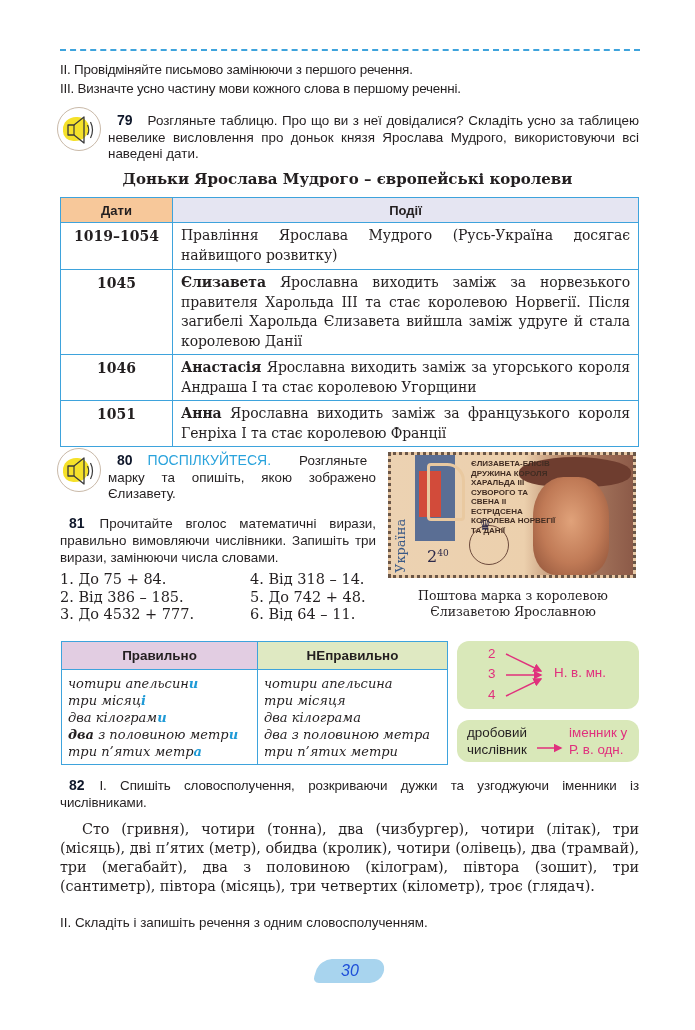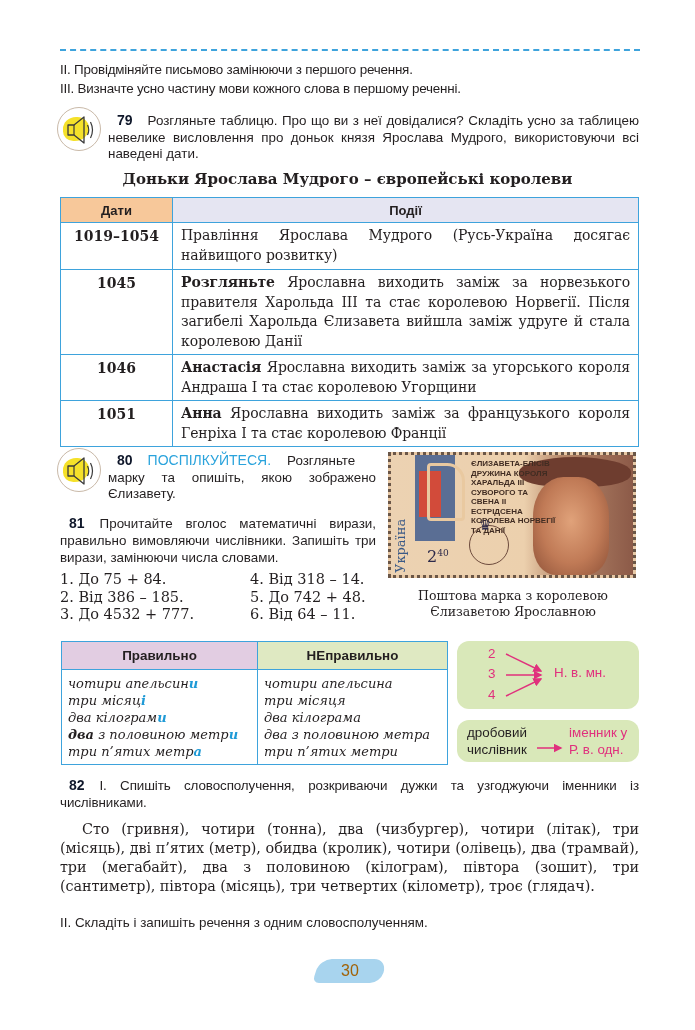--- a/index.html
+++ b/index.html
@@ -26,21 +26,21 @@
   table.events { position: absolute; left: 60px; top: 197px; width: 579px; border-collapse: collapse; }
   table.events td, table.events th { border: 1.5px solid #3ea3dc; vertical-align: top; }
   table.events th { height: 25px; font-weight: bold; font-size: 13px; text-align: center; vertical-align: middle; }
   table.events th.c1 { background: #f7c89a; width: 112px; }
   table.events th.c2 { background: #e5e5f2; }
   table.events td.date { font-family: "DejaVu Serif", serif; font-weight: bold; font-size: 14px; text-align: center; padding-top: 5px; }
   table.events td.ev { font-family: "DejaVu Serif", serif; font-size: 14px; line-height: 19.5px; padding: 3px 8px 3px 8px; text-align: justify; letter-spacing: -0.1px; }
   table.events td.ev b { font-weight: bold; }
 
   .ex80 { position: absolute; left: 108px; top: 452px; width: 268px; font-size: 13.4px; line-height: 16.5px; text-align: justify; }
-  .ex80 .hl { color: #2aa3dc; font-size: 14px; margin-right: 16px; }
+  .ex80 .hl { color: #2aa3dc; font-size: 14px; margin-right: 28px; }
 
   .ex81 { position: absolute; left: 60px; top: 515px; width: 316px; font-size: 13.4px; line-height: 17px; text-align: justify; }
 
   .exprs { position: absolute; left: 60px; top: 571px; width: 320px; font-family: "DejaVu Serif", serif; font-size: 14.5px; line-height: 17.5px; }
   .exprs .col { position: absolute; top: 0; }
   .exprs .col div { white-space: nowrap; }
 
   .stamp { position: absolute; left: 388px; top: 452px; width: 248px; height: 126px; background: #e8c9a6; border: 3px dotted #6a5647; overflow: hidden; }
   .stamp .bg { position: absolute; inset: 0; background: linear-gradient(90deg, #ecd2b2 0%, #ecd0ad 55%, #b88a6c 70%, #8c5a48 100%); }
   .stamp .navy { position: absolute; left: 24px; top: 0; width: 40px; height: 86px; background: #5a6e94; }
@@ -76,21 +76,21 @@
   .gb2 .left { position: absolute; left: 10px; top: 4px; font-size: 13.4px; line-height: 17px; }
   .gb2 .right { position: absolute; left: 112px; top: 4px; font-size: 13.4px; line-height: 17px; }
   .gb2 svg { position: absolute; left: 0; top: 0; }
 
   .ex82 { position: absolute; left: 60px; top: 777px; width: 579px; font-size: 13.4px; line-height: 17px; text-align: justify; letter-spacing: -0.1px; }
   .ex82-body { position: absolute; left: 60px; top: 820px; width: 579px; font-family: "DejaVu Serif", serif; font-size: 14.4px; line-height: 19px; text-align: justify; text-indent: 22px; letter-spacing: -0.1px; }
   .ex82-ii { position: absolute; left: 60px; top: 915px; font-size: 13.4px; white-space: nowrap; }
 
   .page-num { position: absolute; left: 316px; top: 959px; width: 68px; height: 24px; }
   .page-num::before { content: ""; position: absolute; inset: 0; background: #a8d4ee; border-radius: 14px 16px 12px 8px; transform: skewX(-18deg); }
-  .page-num span { position: relative; display: block; text-align: center; font-size: 16px; line-height: 24px; color: #a16207; }
+  .page-num span { position: relative; display: block; text-align: center; font-size: 16px; line-height: 24px; color: #1d4ed8; font-style: italic; }
 </style>
 </head>
 <body>
 
 <div class="dash-line"></div>
 
 <div class="line" style="top:62px;">II. Провідміняйте письмово замінюючи з першого речення.</div>
 <div class="line" style="top:81px;">III. Визначте усно частину мови кожного слова в першому реченні.</div>
 
 <div class="speaker" style="left:57px; top:107px;">
@@ -115,21 +115,21 @@
       <th class="c2">Події</th>
     </tr>
   </thead>
   <tbody>
     <tr style="height:47px;">
       <td class="date">1019–1054</td>
       <td class="ev"><span>Правління Ярослава Мудрого (Русь-Україна досягає найвищого розвитку)</span></td>
     </tr>
     <tr style="height:83px;">
       <td class="date">1045</td>
-      <td class="ev"><b>Розгляньте</b><span> Ярославна виходить заміж за норвезького правителя Харольда III та стає королевою Норвегії. Після загибелі Харольда Єлизавета вийшла заміж удруге й стала королевою Данії</span></td>
+      <td class="ev"><b>Єлизавета</b><span> Ярославна виходить заміж за норвезького правителя Харольда III та стає королевою Норвегії. Після загибелі Харольда Єлизавета вийшла заміж удруге й стала королевою Данії</span></td>
     </tr>
     <tr style="height:46px;">
       <td class="date">1046</td>
       <td class="ev"><b>Анастасія</b><span> Ярославна виходить заміж за угорського короля Андраша I та стає королевою Угорщини</span></td>
     </tr>
     <tr style="height:46px;">
       <td class="date">1051</td>
       <td class="ev"><b>Анна</b><span> Ярославна виходить заміж за французького короля Генріха I та стає королевою Франції</span></td>
     </tr>
   </tbody>

